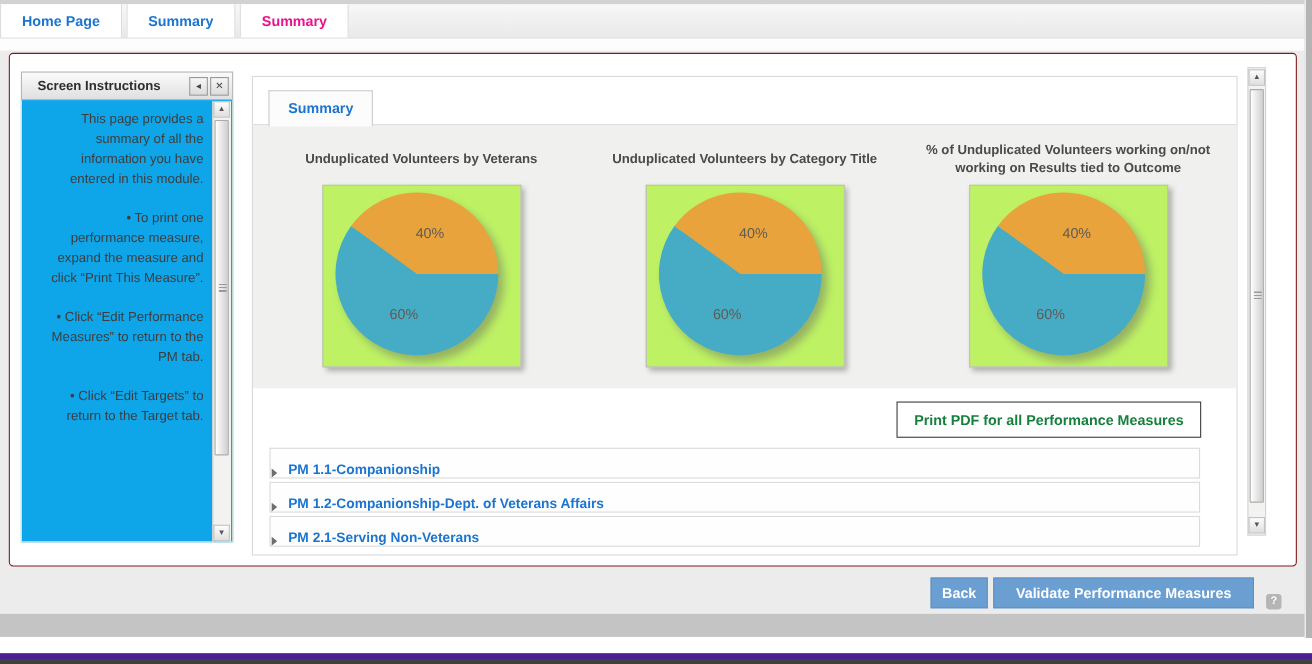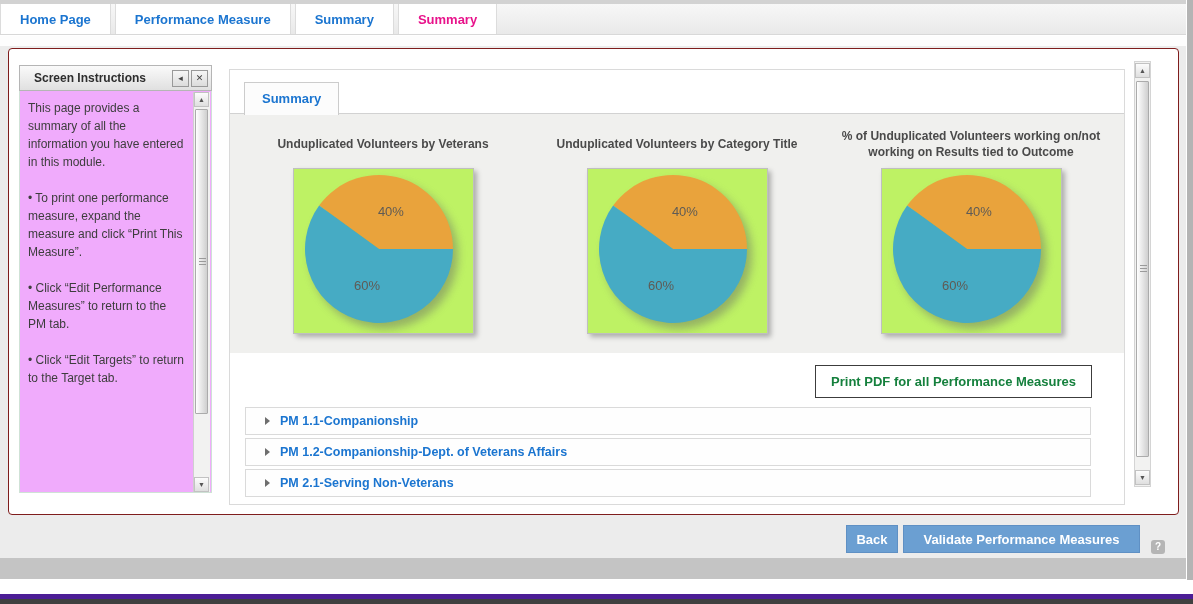--- a/index.html
+++ b/index.html
@@ -25,22 +25,22 @@
                 background:#fff; border:1px solid #7f1d1d; border-radius:4px; }
 
   
   .instr { position:absolute; left:10px; top:16px; width:193px; height:428px; }
   .instr-header { height:26px; background:linear-gradient(#fafafa,#e0e0e0);
                   border:1px solid #b5b5b5; display:flex; align-items:center; padding:0 3px 0 14px; }
   .instr-title { flex:1; font-size:12px; font-weight:bold; color:#2e2e2e; }
   .mini-btn { width:17px; height:17px; border:1px solid #999; background:linear-gradient(#f6f6f6,#dcdcdc);
               display:flex; align-items:center; justify-content:center; font-size:9px; color:#444;
               margin-left:2px; cursor:pointer; }
-  .instr-body { position:relative; height:402px; background:#f0abfc; border:1px solid #cfe2d6; border-top:none;
-                padding:8px 26px 8px 8px; font-size:12px; line-height:18px; color:#3d3d3d; }
+  .instr-body { position:relative; height:402px; background:#0ea5e9; border:1px solid #cfe2d6; border-top:none;
+                padding:8px 26px 8px 26px; font-size:12px; line-height:18px; color:#3d3d3d;text-align:right; }
   .instr-body p { margin-bottom:18px; }
 
   
   .sb { position:absolute; width:17px; background:#f2f2f1; border:1px solid #d4d4d4; }
   .sb-btn { position:absolute; left:0; width:15px; height:15px; background:linear-gradient(#fcfcfc,#dfdfdf);
             border:1px solid #c2c2c2; display:flex; align-items:center; justify-content:center;
             font-size:7px; color:#555; cursor:pointer; }
   .sb-thumb { position:absolute; left:1px; width:13px; border:1px solid #ababab; border-radius:1px;
               background:linear-gradient(90deg,#ffffff,#cfcfcf); cursor:pointer; }
   .grip { position:absolute; left:3px; top:50%; margin-top:-4px; width:7px; height:8px;
@@ -61,21 +61,21 @@
                  font-size:12px; font-weight:bold; color:#4a4a4a; max-width:300px; line-height:16px; }
   .chart-panel { width:181px; height:166px; background:#bef264; border:1px solid #bfbfbf;
                  box-shadow:3px 3px 5px rgba(0,0,0,.28); }
   .pie-g { filter:drop-shadow(5px 6px 4px rgba(100,100,100,.45)); }
   .pie-label { font-family:"Liberation Sans",sans-serif; font-size:13px; fill:#5f5b55; }
   .print-row { text-align:right; padding:12px 32px 9px 0; }
   .print-btn { border:1px solid #3c3c3c; background:#fff; color:#15803d; font-weight:bold;
                font-size:13px; padding:8px 15px; cursor:pointer; font-family:inherit; }
   .measures { margin:0 33px 0 15px; }
   .measure-row { height:28px; border:1px solid #dadada; background:#fefefe; margin-bottom:3px;
-                 display:flex; align-items:center; padding-left:19px; gap:10px; cursor:pointer; }
+                 display:flex; align-items:flex-end; padding-left:1px; gap:10px; cursor:pointer; }
   .tri { width:0; height:0; border-left:5px solid #6e6e6e; border-top:4px solid transparent;
          border-bottom:4px solid transparent; }
   .measure-label { color:#1b75d0; font-weight:bold; font-size:12.5px; }
 
   
   .btn { position:absolute; height:28px; background:#6b9fd2; border:1px solid #5f90c4; color:#fff;
          font-weight:bold; font-size:13px; font-family:inherit; cursor:pointer; }
   .back-btn { left:846px; top:525px; width:52px; }
   .validate-btn { left:903px; top:525px; width:237px; }
   .help-icon { position:absolute; left:1151px; top:540px; width:14px; height:14px; background:#b5b5b5;
@@ -92,21 +92,20 @@
 </style>
 </head>
 <body>
 
 <div class="stage">
 
   <div class="top-strip"></div>
 
   <div class="tabbar">
     <div class="tab">Home Page</div>
-    <div class="tab">Performance Measure</div>
     <div class="tab">Summary</div>
     <div class="tab active">Summary</div>
   </div>
   <div class="white-gap"></div>
   <div class="page-bg"></div>
 
   <div class="main-panel">
 
     <div class="instr">
       <div class="instr-header">

